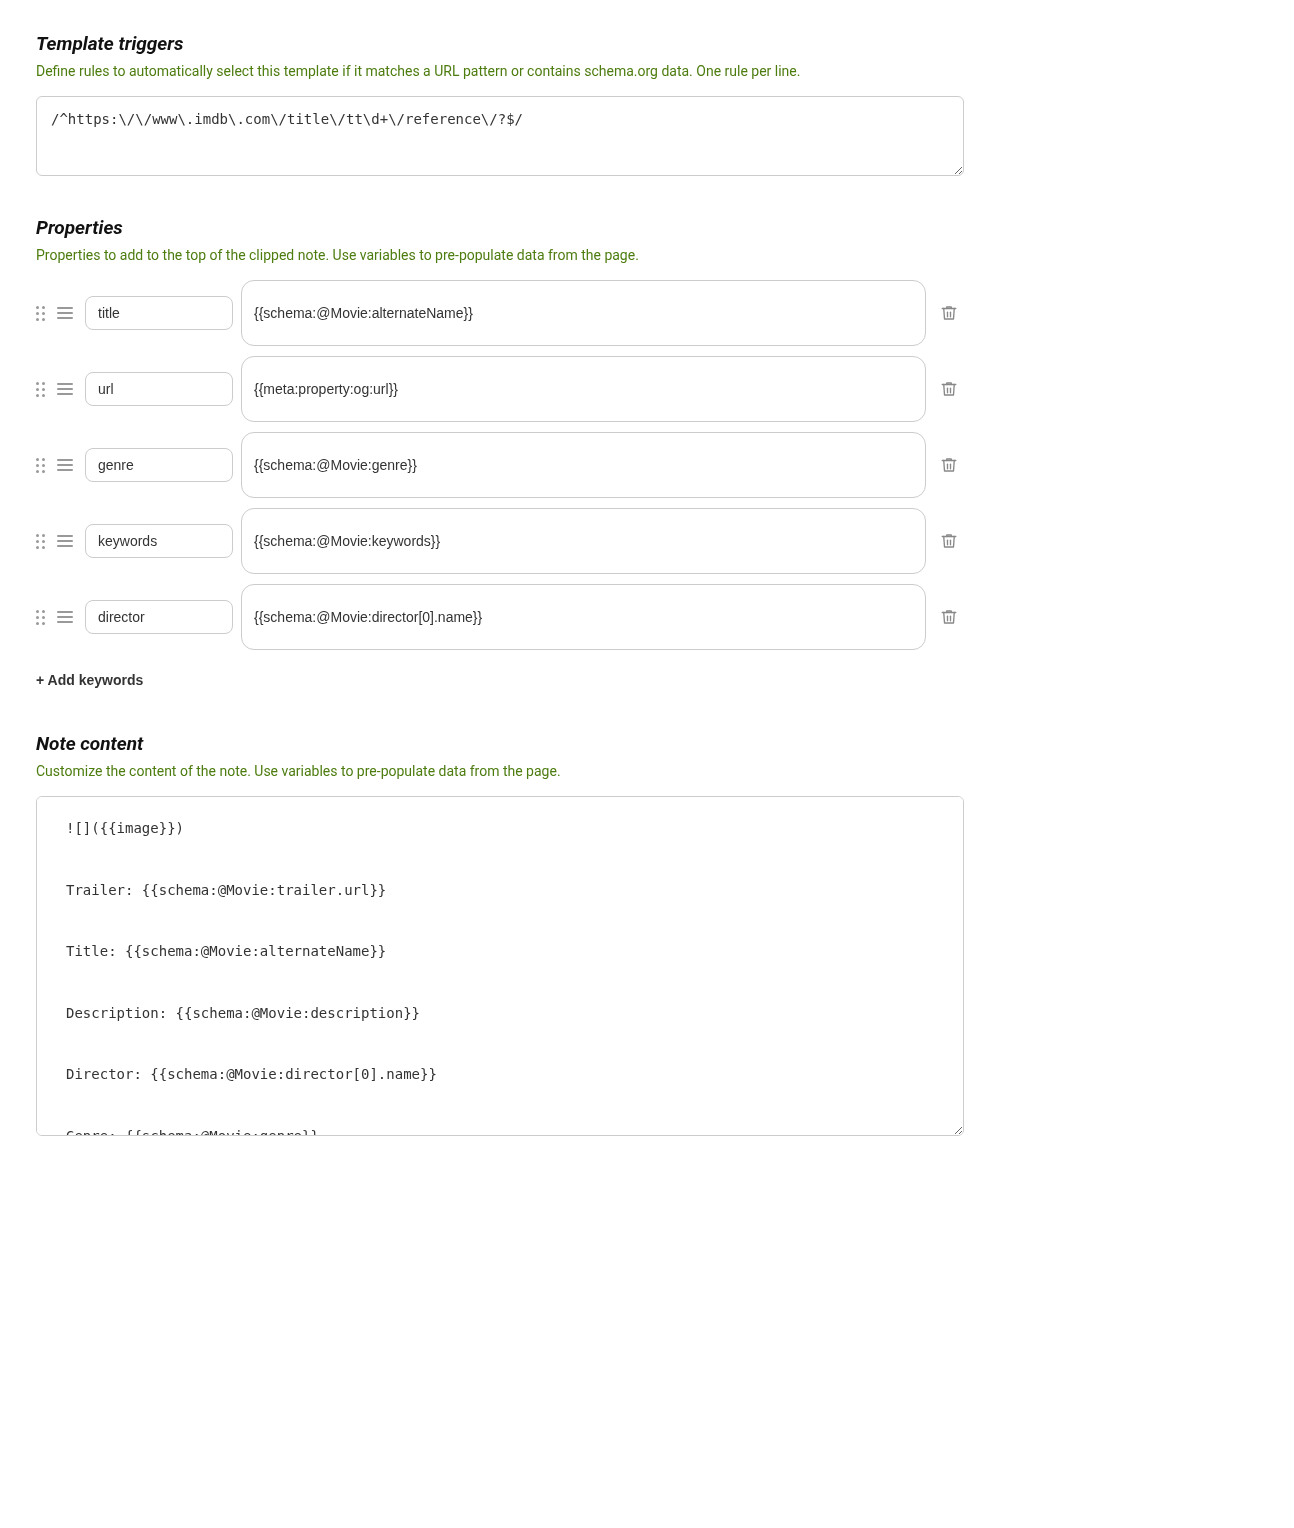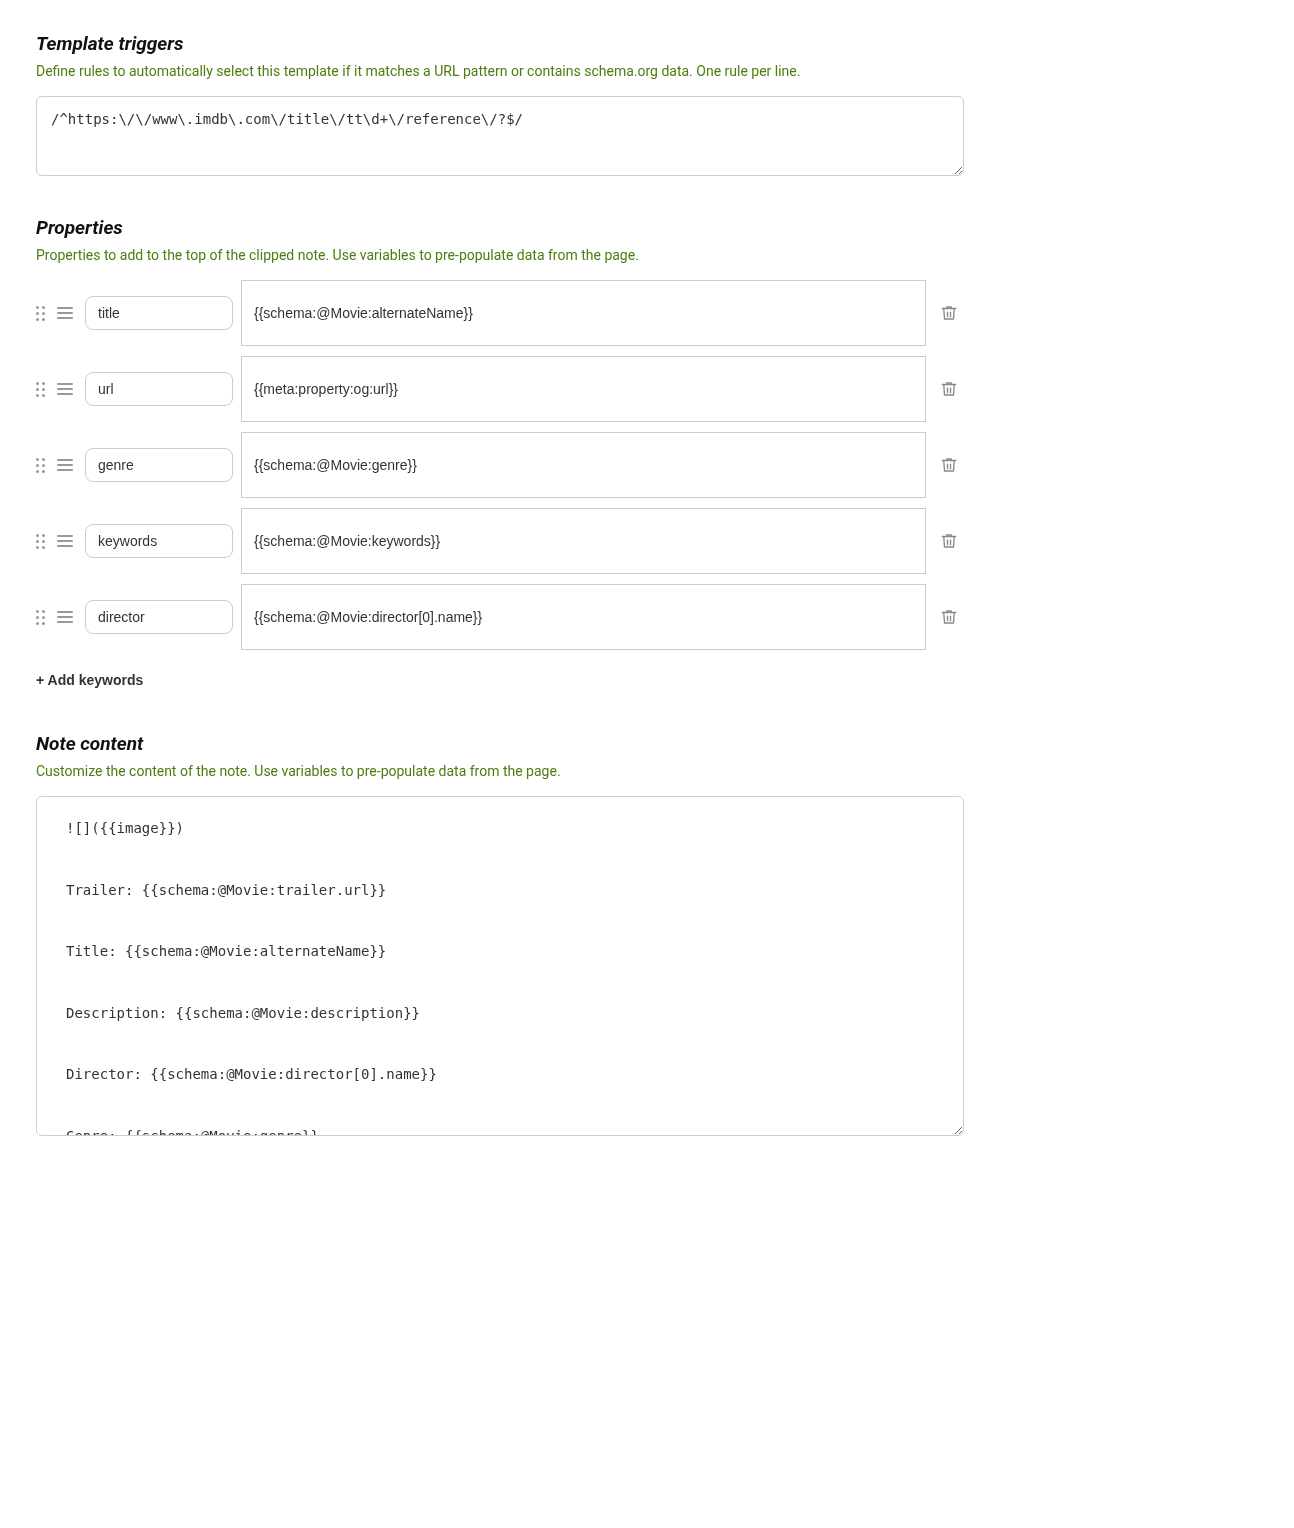--- a/index.html
+++ b/index.html
@@ -95,21 +95,21 @@
       border-radius: 8px;
       padding: 8px 12px;
       font-size: 14px;
       color: #333;
       outline: none;
     }
 
     .prop-value-input {
       flex: 1;
       border: 1px solid #ccc;
-      border-radius: 0;
+      border-radius: 13px;
       padding: 24px 12px;
       font-size: 14px;
       color: #333;
       outline: none;
     }
 
     .delete-btn {
       background: none;
       border: none;
       cursor: pointer;

